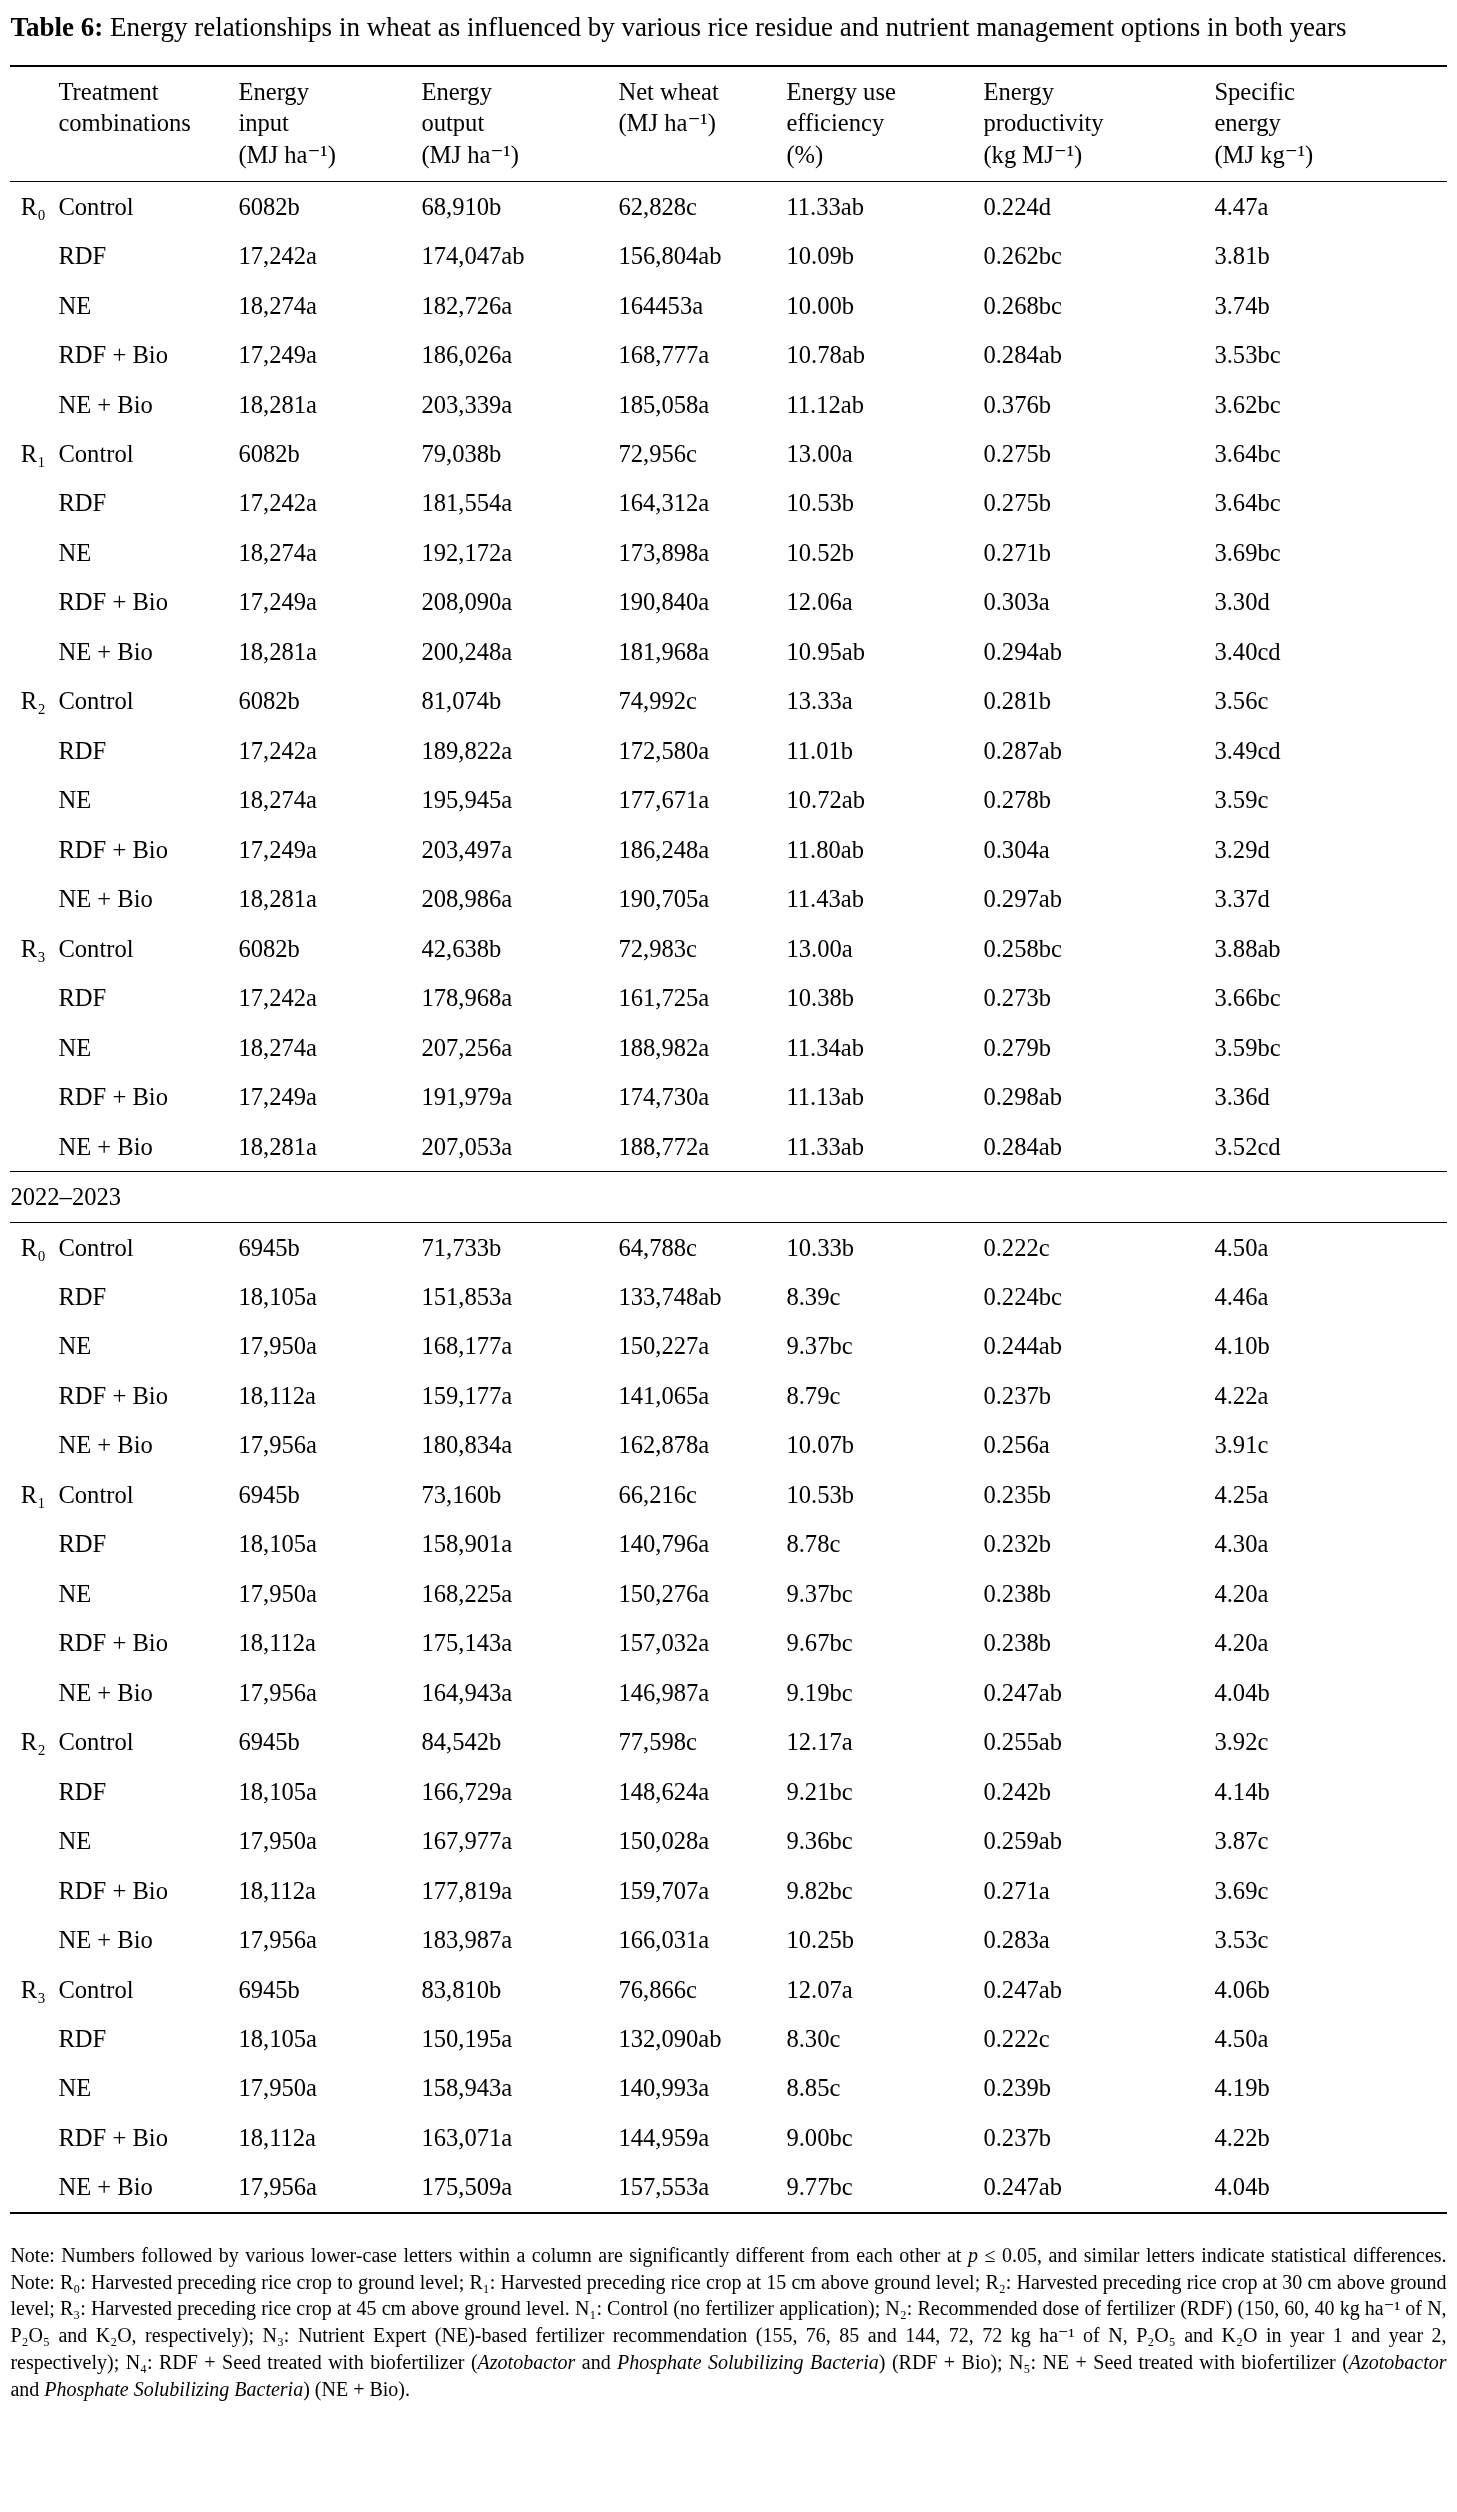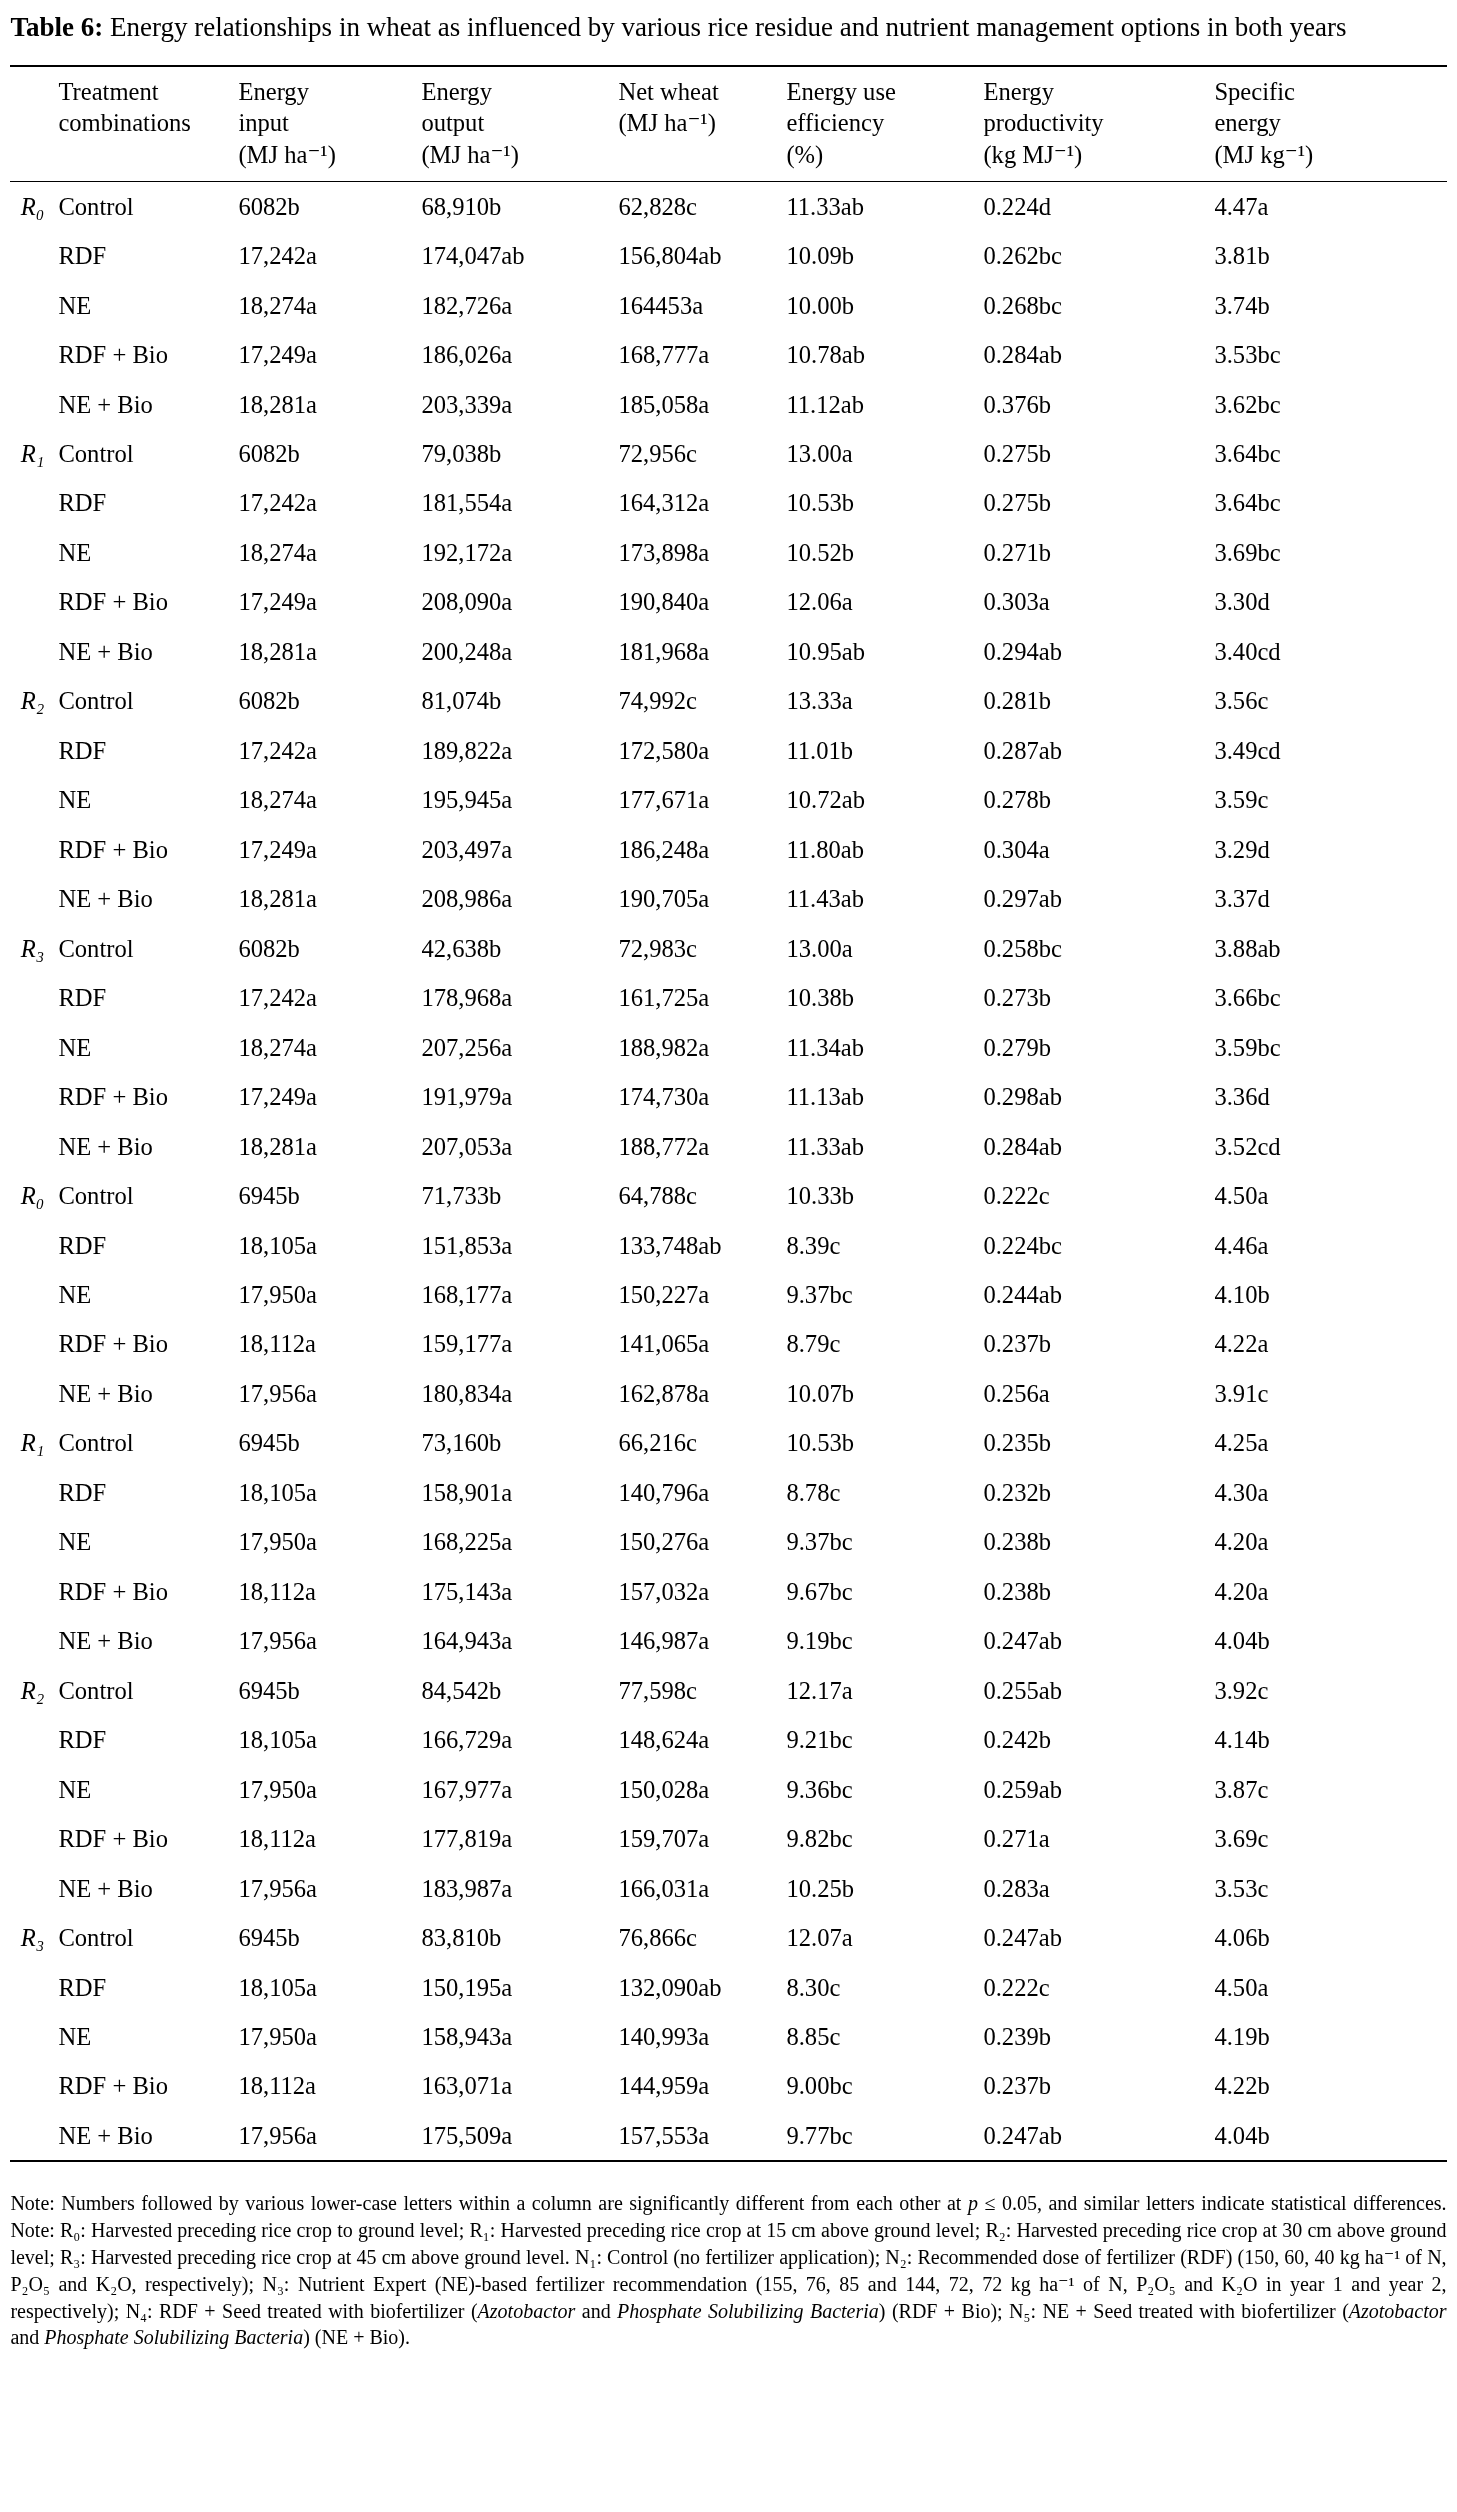--- a/index.html
+++ b/index.html
@@ -43,21 +43,21 @@
     border-top: 2.2px solid #000;
     border-bottom: 1.5px solid #000;
     padding: 9px 6px 10.4px 0;
     white-space: pre-line;
     margin-top: 26px;
   }
   thead th.first { padding-left: 48px; }
   tbody td {
     padding: 9px 6px 9px 0;
   }
-  tbody td.residue { padding-left: 10.4px; font-style: italic; }
+  tbody td.residue { padding-left: 10.4px; }
   tr.section-row td {
     border-top: 1.5px solid #000;
     border-bottom: 1.5px solid #000;
     padding: 9px 0;
   }
   tbody tr:last-child td { border-bottom: 2.2px solid #000; }
   .footnote {
     font-size: 20px;
     line-height: 1.34;
     text-align: justify;
@@ -300,20 +300,23 @@
         <tr>
           <td class="residue"></td>
           <td>NE + Bio</td>
           <td>18,281a</td>
           <td>207,053a</td>
           <td>188,772a</td>
           <td>11.33ab</td>
           <td>0.284ab</td>
           <td>3.52cd</td>
         </tr>
+        <tr class="section-row">
+          <td colspan="8">2022–2023</td>
+        </tr>
         <tr>
           <td class="residue">R₀</td>
           <td>Control</td>
           <td>6945b</td>
           <td>71,733b</td>
           <td>64,788c</td>
           <td>10.33b</td>
           <td>0.222c</td>
           <td>4.50a</td>
         </tr>

